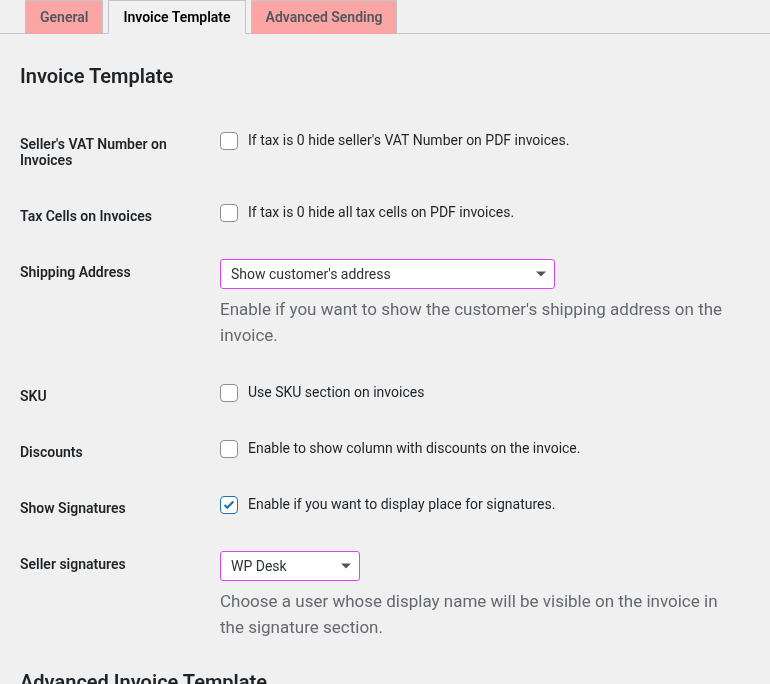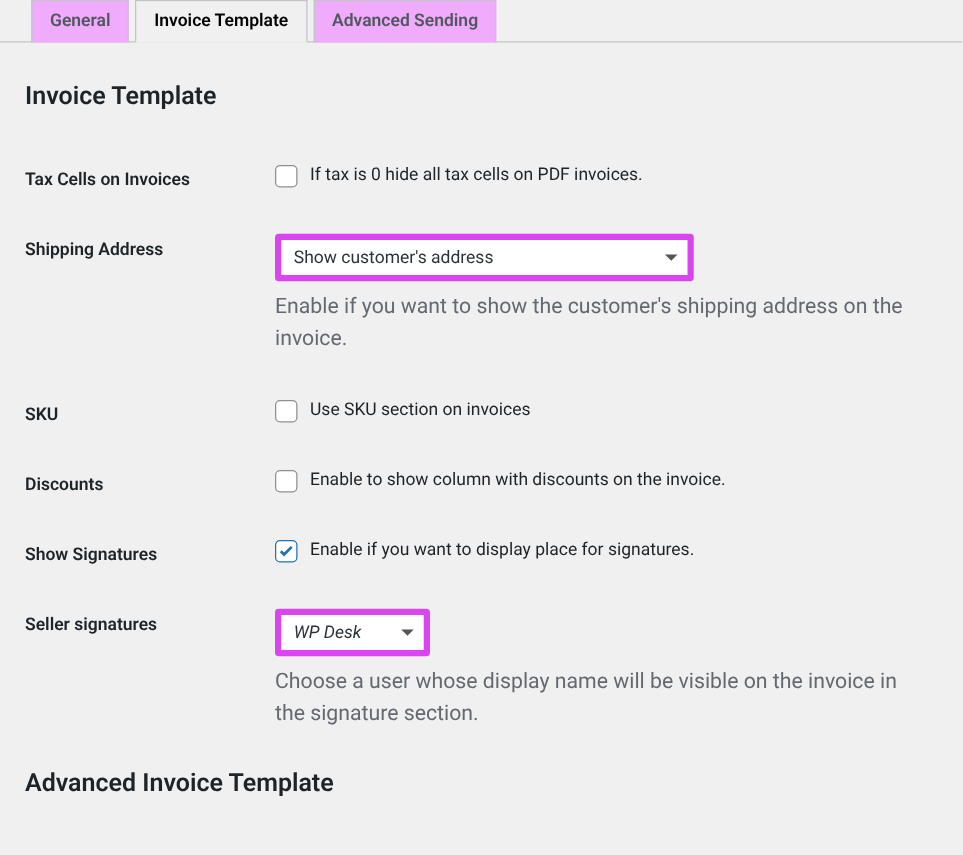--- a/index.html
+++ b/index.html
@@ -11,21 +11,21 @@
       width: 770px;
     }
     .nav-tab-wrapper {
       border-bottom: 1px solid #c3c4c7;
       padding-left: 20px;
       display: flex;
     }
     .nav-tab {
       border: 1px solid #c3c4c7;
       border-bottom: none;
-      background: #f0abfc;
+      background: #fca5a5;
       color: #50575e;
       padding: 8px 14px;
       margin-left: 5px;
       font-size: 14px;
       font-weight: 600;
       text-decoration: none;
       display: inline-block;
       margin-bottom: -1px;
       cursor: pointer;
     }
@@ -72,35 +72,35 @@
     }
     .checkbox.checked {
       background: #fff;
       border-color: #2271b1;
     }
     .checkbox.checked svg { display: block; }
     .checkbox svg { display: none; width: 14px; height: 14px; }
     .checkbox-label { color: #1d2327; line-height: 1.4; }
     .select {
       background: #fff;
-      border: 5px solid #d946ef;
+      border: 1px solid #d946ef;
       border-radius: 3px;
       padding: 4px 28px 4px 10px;
       font-size: 14px;
       color: #2c3338;
       min-height: 28px;
       line-height: 20px;
       display: inline-flex;
       align-items: center;
       justify-content: space-between;
       position: relative;
       cursor: pointer;
     }
     .select-wide { width: 335px; }
-    .select-narrow { width: 124px; font-style: italic; }
+    .select-narrow { width: 140px; }
     .select::after {
       content: "";
       position: absolute;
       right: 8px;
       top: 50%;
       transform: translateY(-50%);
       width: 0;
       height: 0;
       border-left: 5px solid transparent;
       border-right: 5px solid transparent;
@@ -121,20 +121,31 @@
   <a class="nav-tab active">Invoice Template</a>
   <a class="nav-tab">Advanced Sending</a>
 </div>
 
 <div class="content">
   <h2>Invoice Template</h2>
 
   <table class="form-table">
 
     <tbody>
+        <tr>
+      <th>Seller's VAT Number on Invoices</th>
+      <td>
+        <div class="checkbox-row">
+          <span class="checkbox">
+            
+          </span>
+          <span class="checkbox-label">If tax is 0 hide seller's VAT Number on PDF invoices.</span>
+        </div>
+      </td>
+    </tr>
 
     <tr>
       <th>Tax Cells on Invoices</th>
       <td>
         <div class="checkbox-row">
           <span class="checkbox">
             
           </span>
           <span class="checkbox-label">If tax is 0 hide all tax cells on PDF invoices.</span>
         </div>

